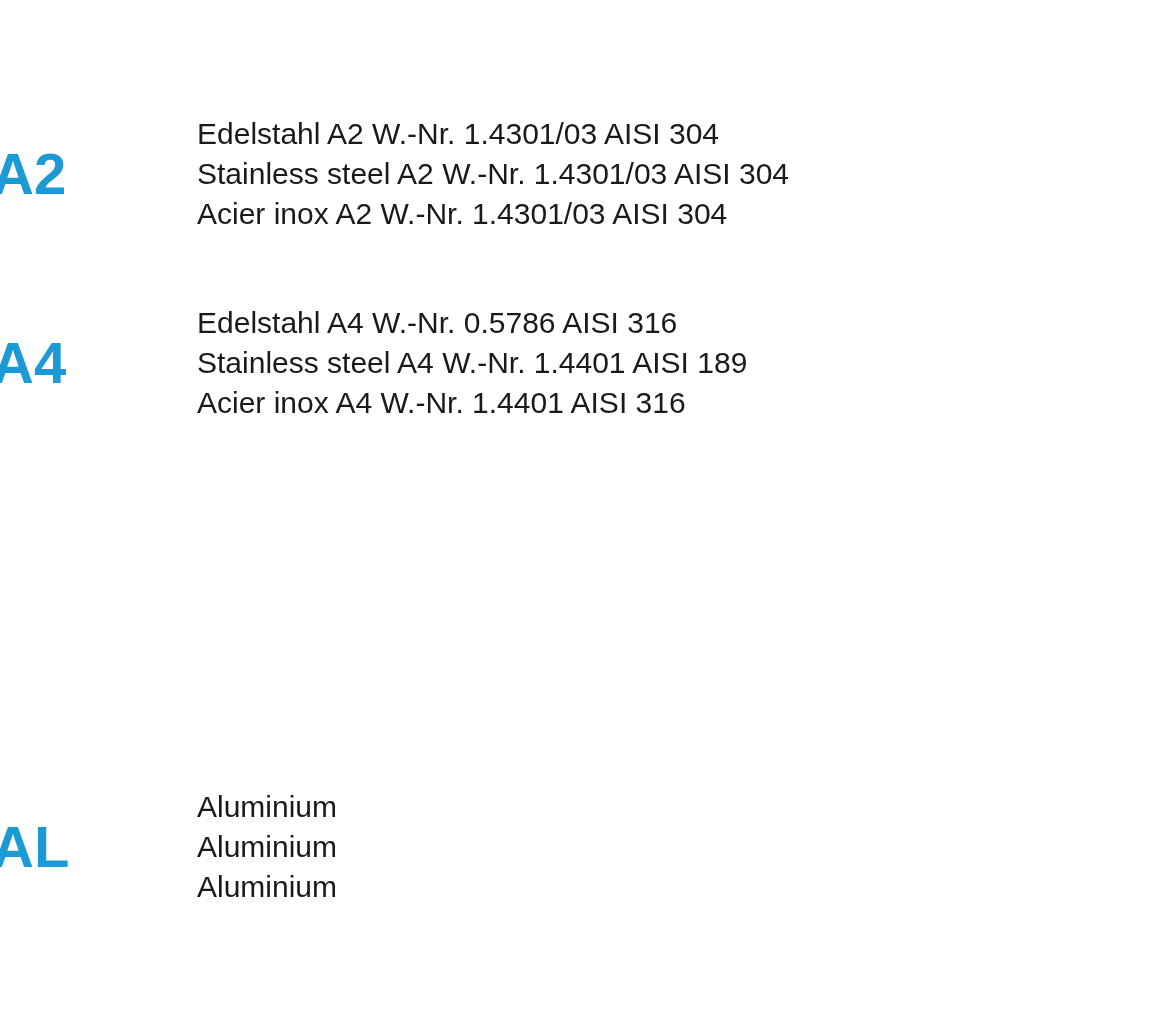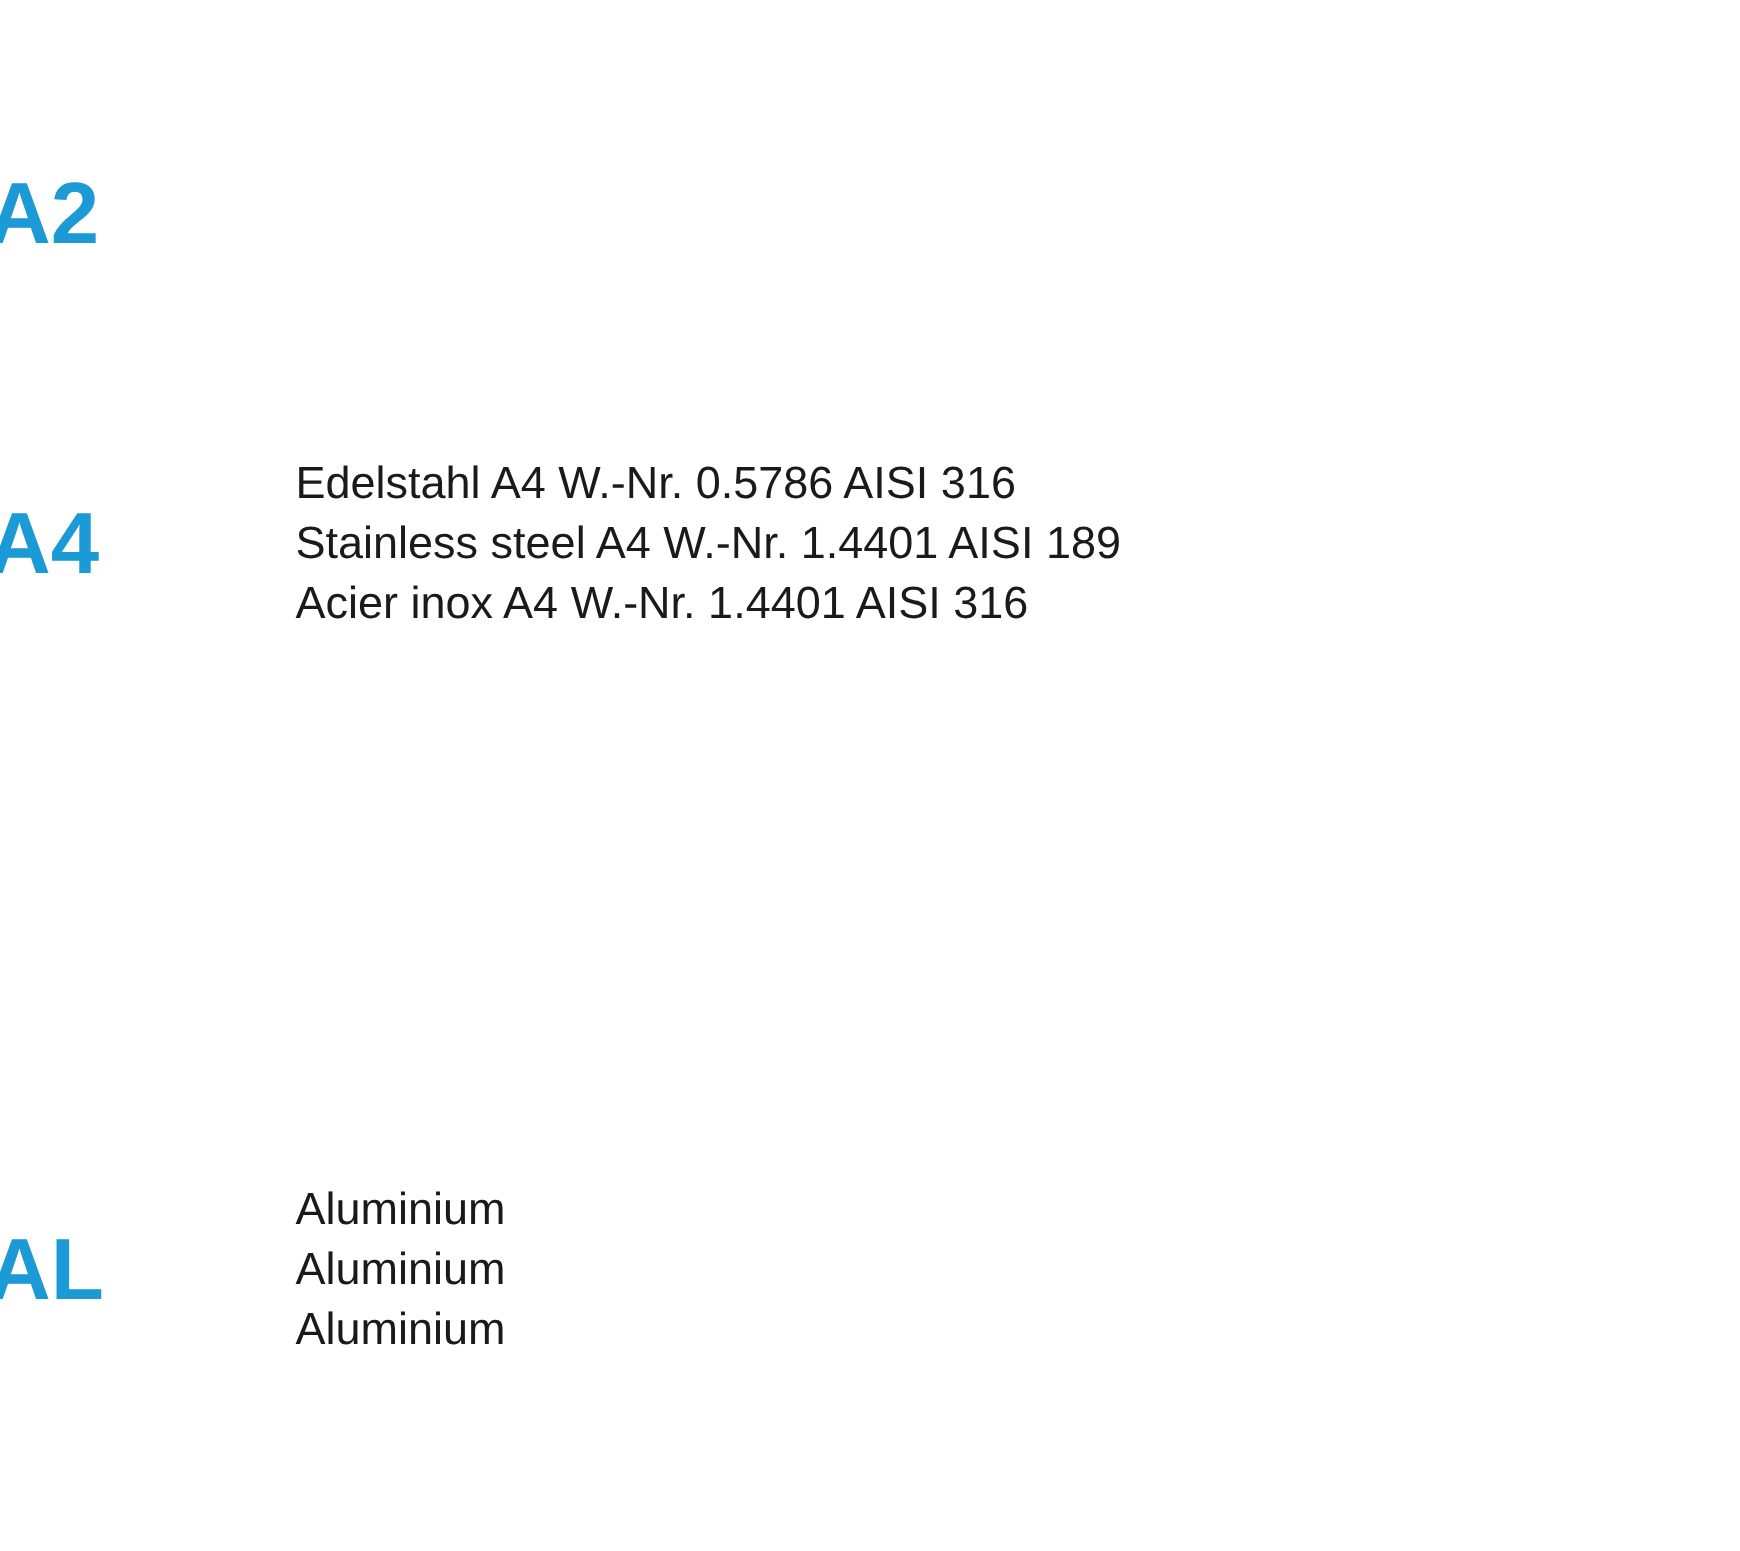--- a/index.html
+++ b/index.html
@@ -54,20 +54,25 @@
   #row-st { top: 538px; }
   #row-al { top: 787px; align-items: center; }
 </style>
 </head>
 <body>
 
 <div class="legend">
 
   <div class="legend-row" id="row-a2">
     <div class="code">A2</div>
+    <div class="desc">
+      <div class="desc-line">Edelstahl A2 W.-Nr. 1.4301/03 AISI 304</div>
+      <div class="desc-line">Stainless steel A2 W.-Nr. 1.4301/03 AISI 304</div>
+      <div class="desc-line">Acier inox A2 W.-Nr. 1.4301/03 AISI 304</div>
+    </div>
   </div>
 
   <div class="legend-row" id="row-a4">
     <div class="code">A4</div>
     <div class="desc">
       <div class="desc-line">Edelstahl A4 W.-Nr. 0.5786 AISI 316</div>
       <div class="desc-line">Stainless steel A4 W.-Nr. 1.4401 AISI 189</div>
       <div class="desc-line">Acier inox A4 W.-Nr. 1.4401 AISI 316</div>
     </div>
   </div>

